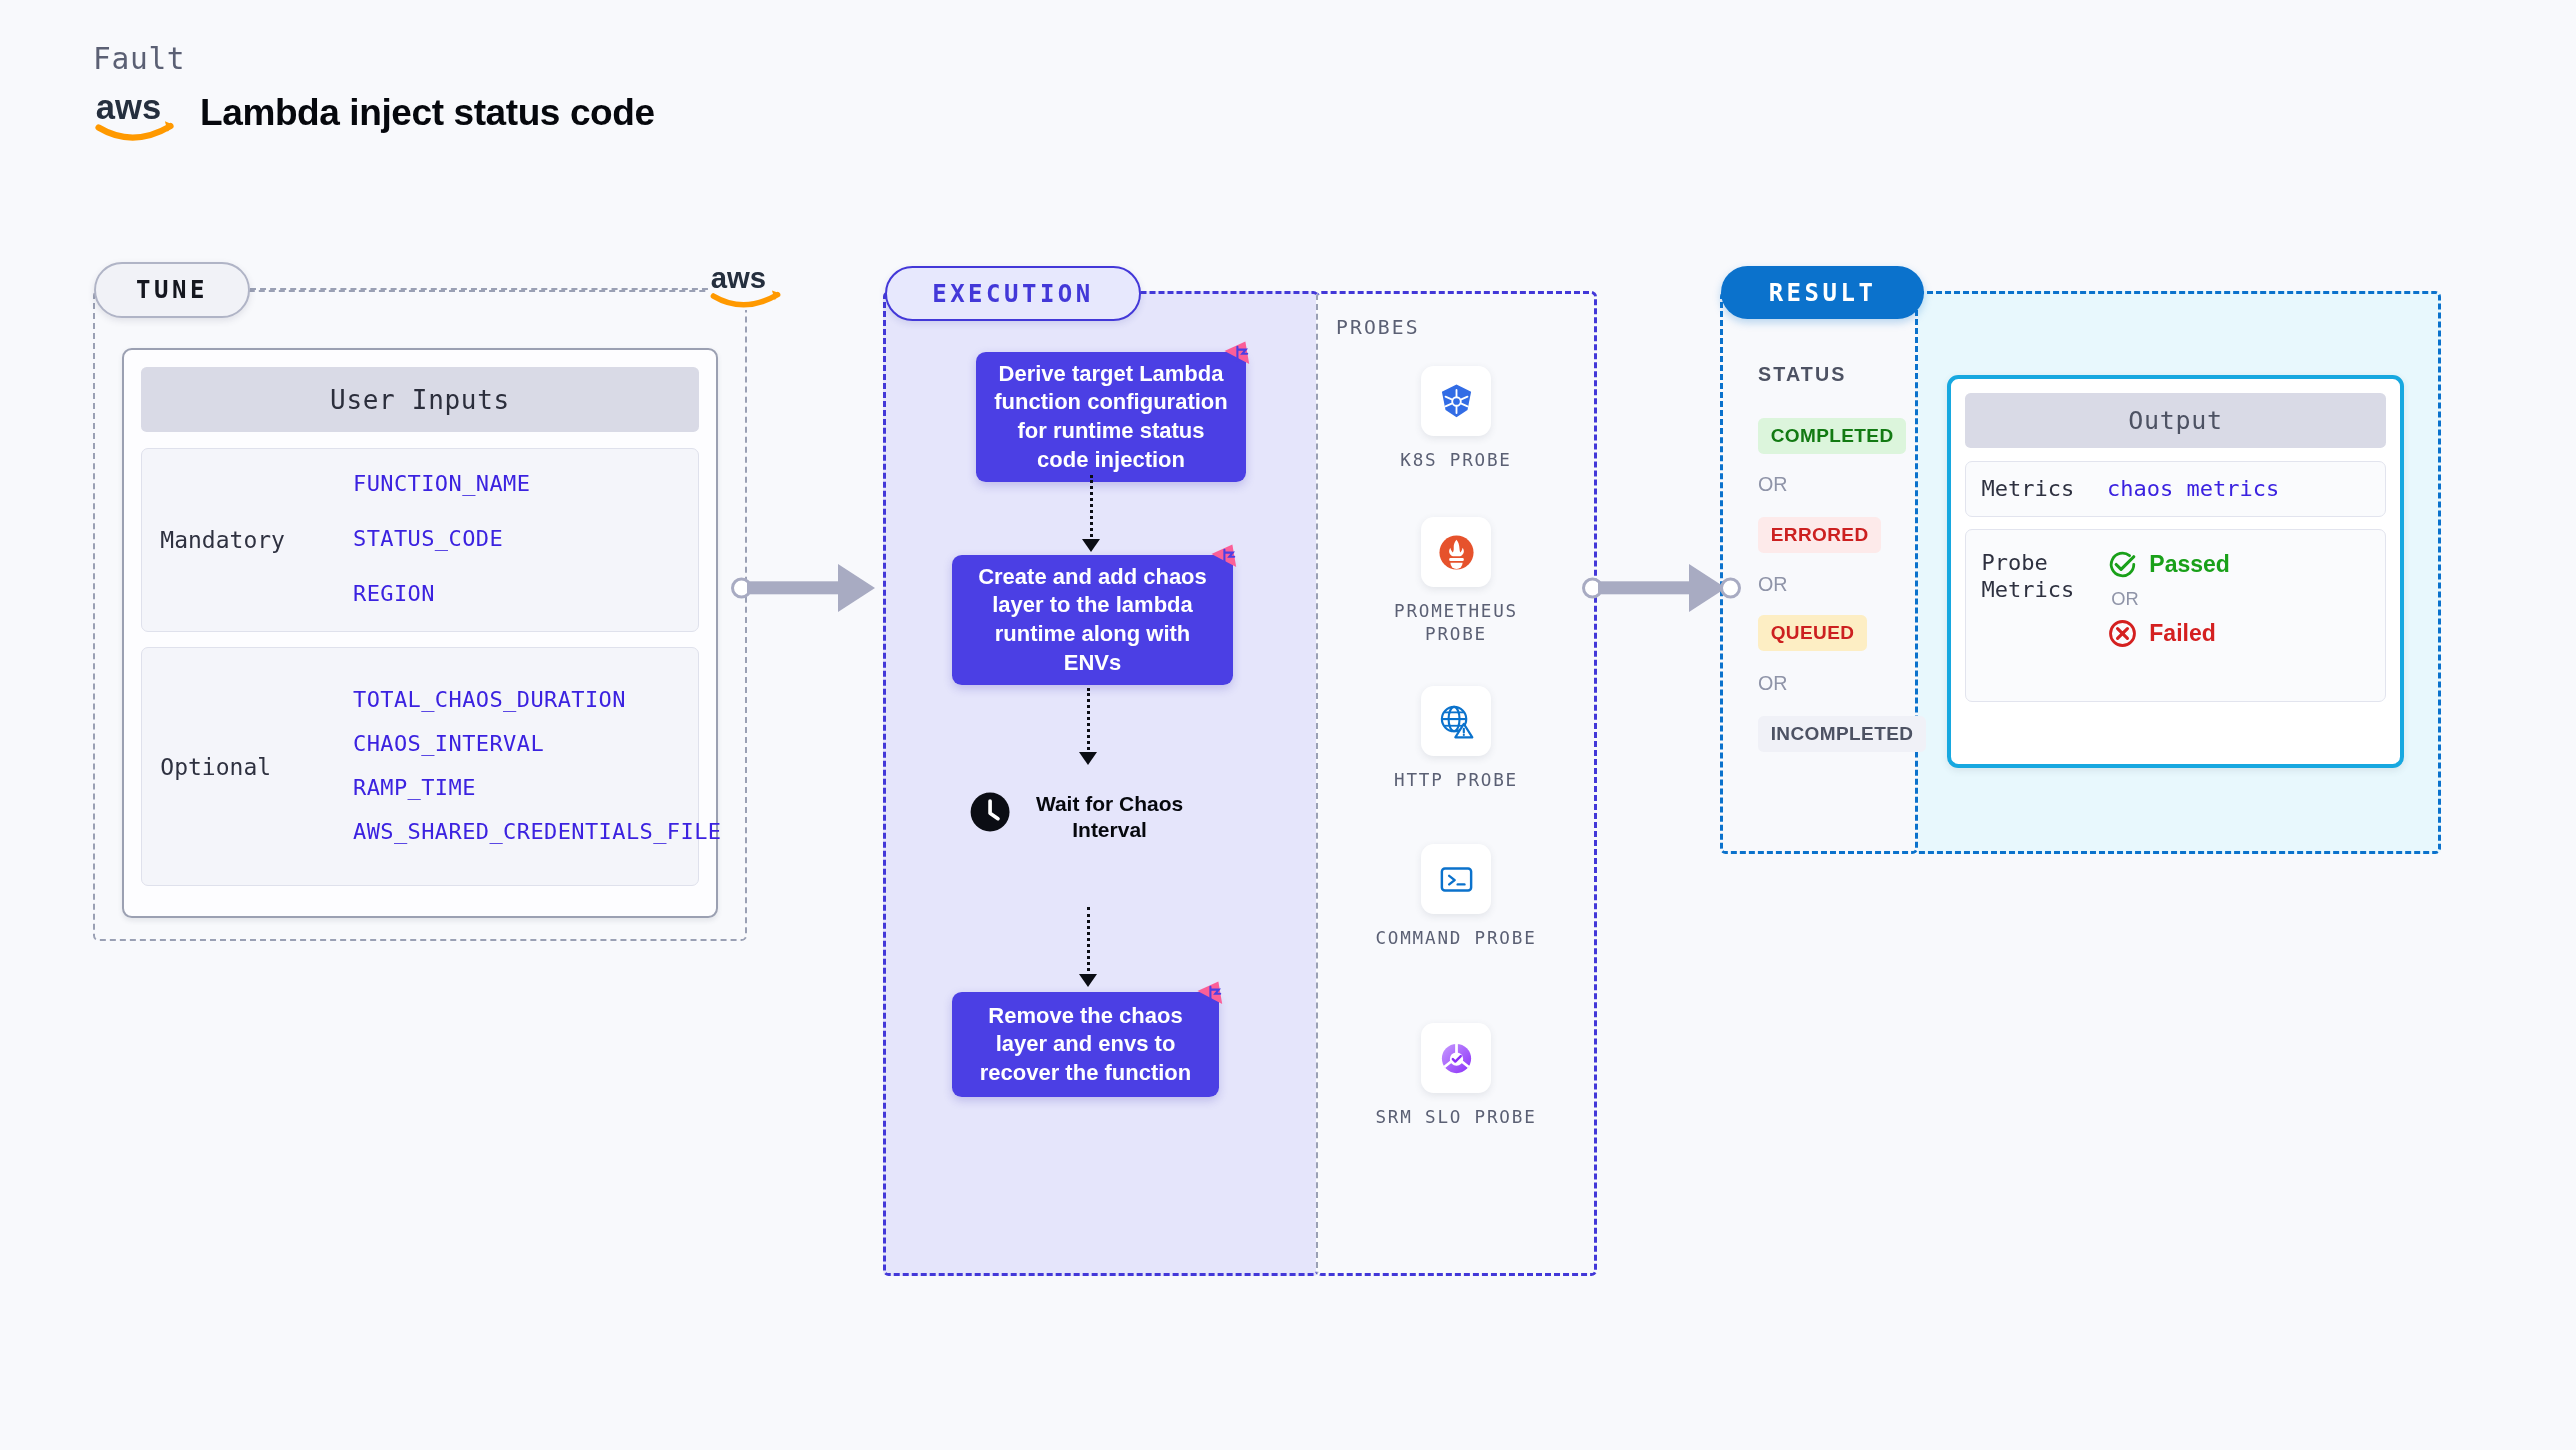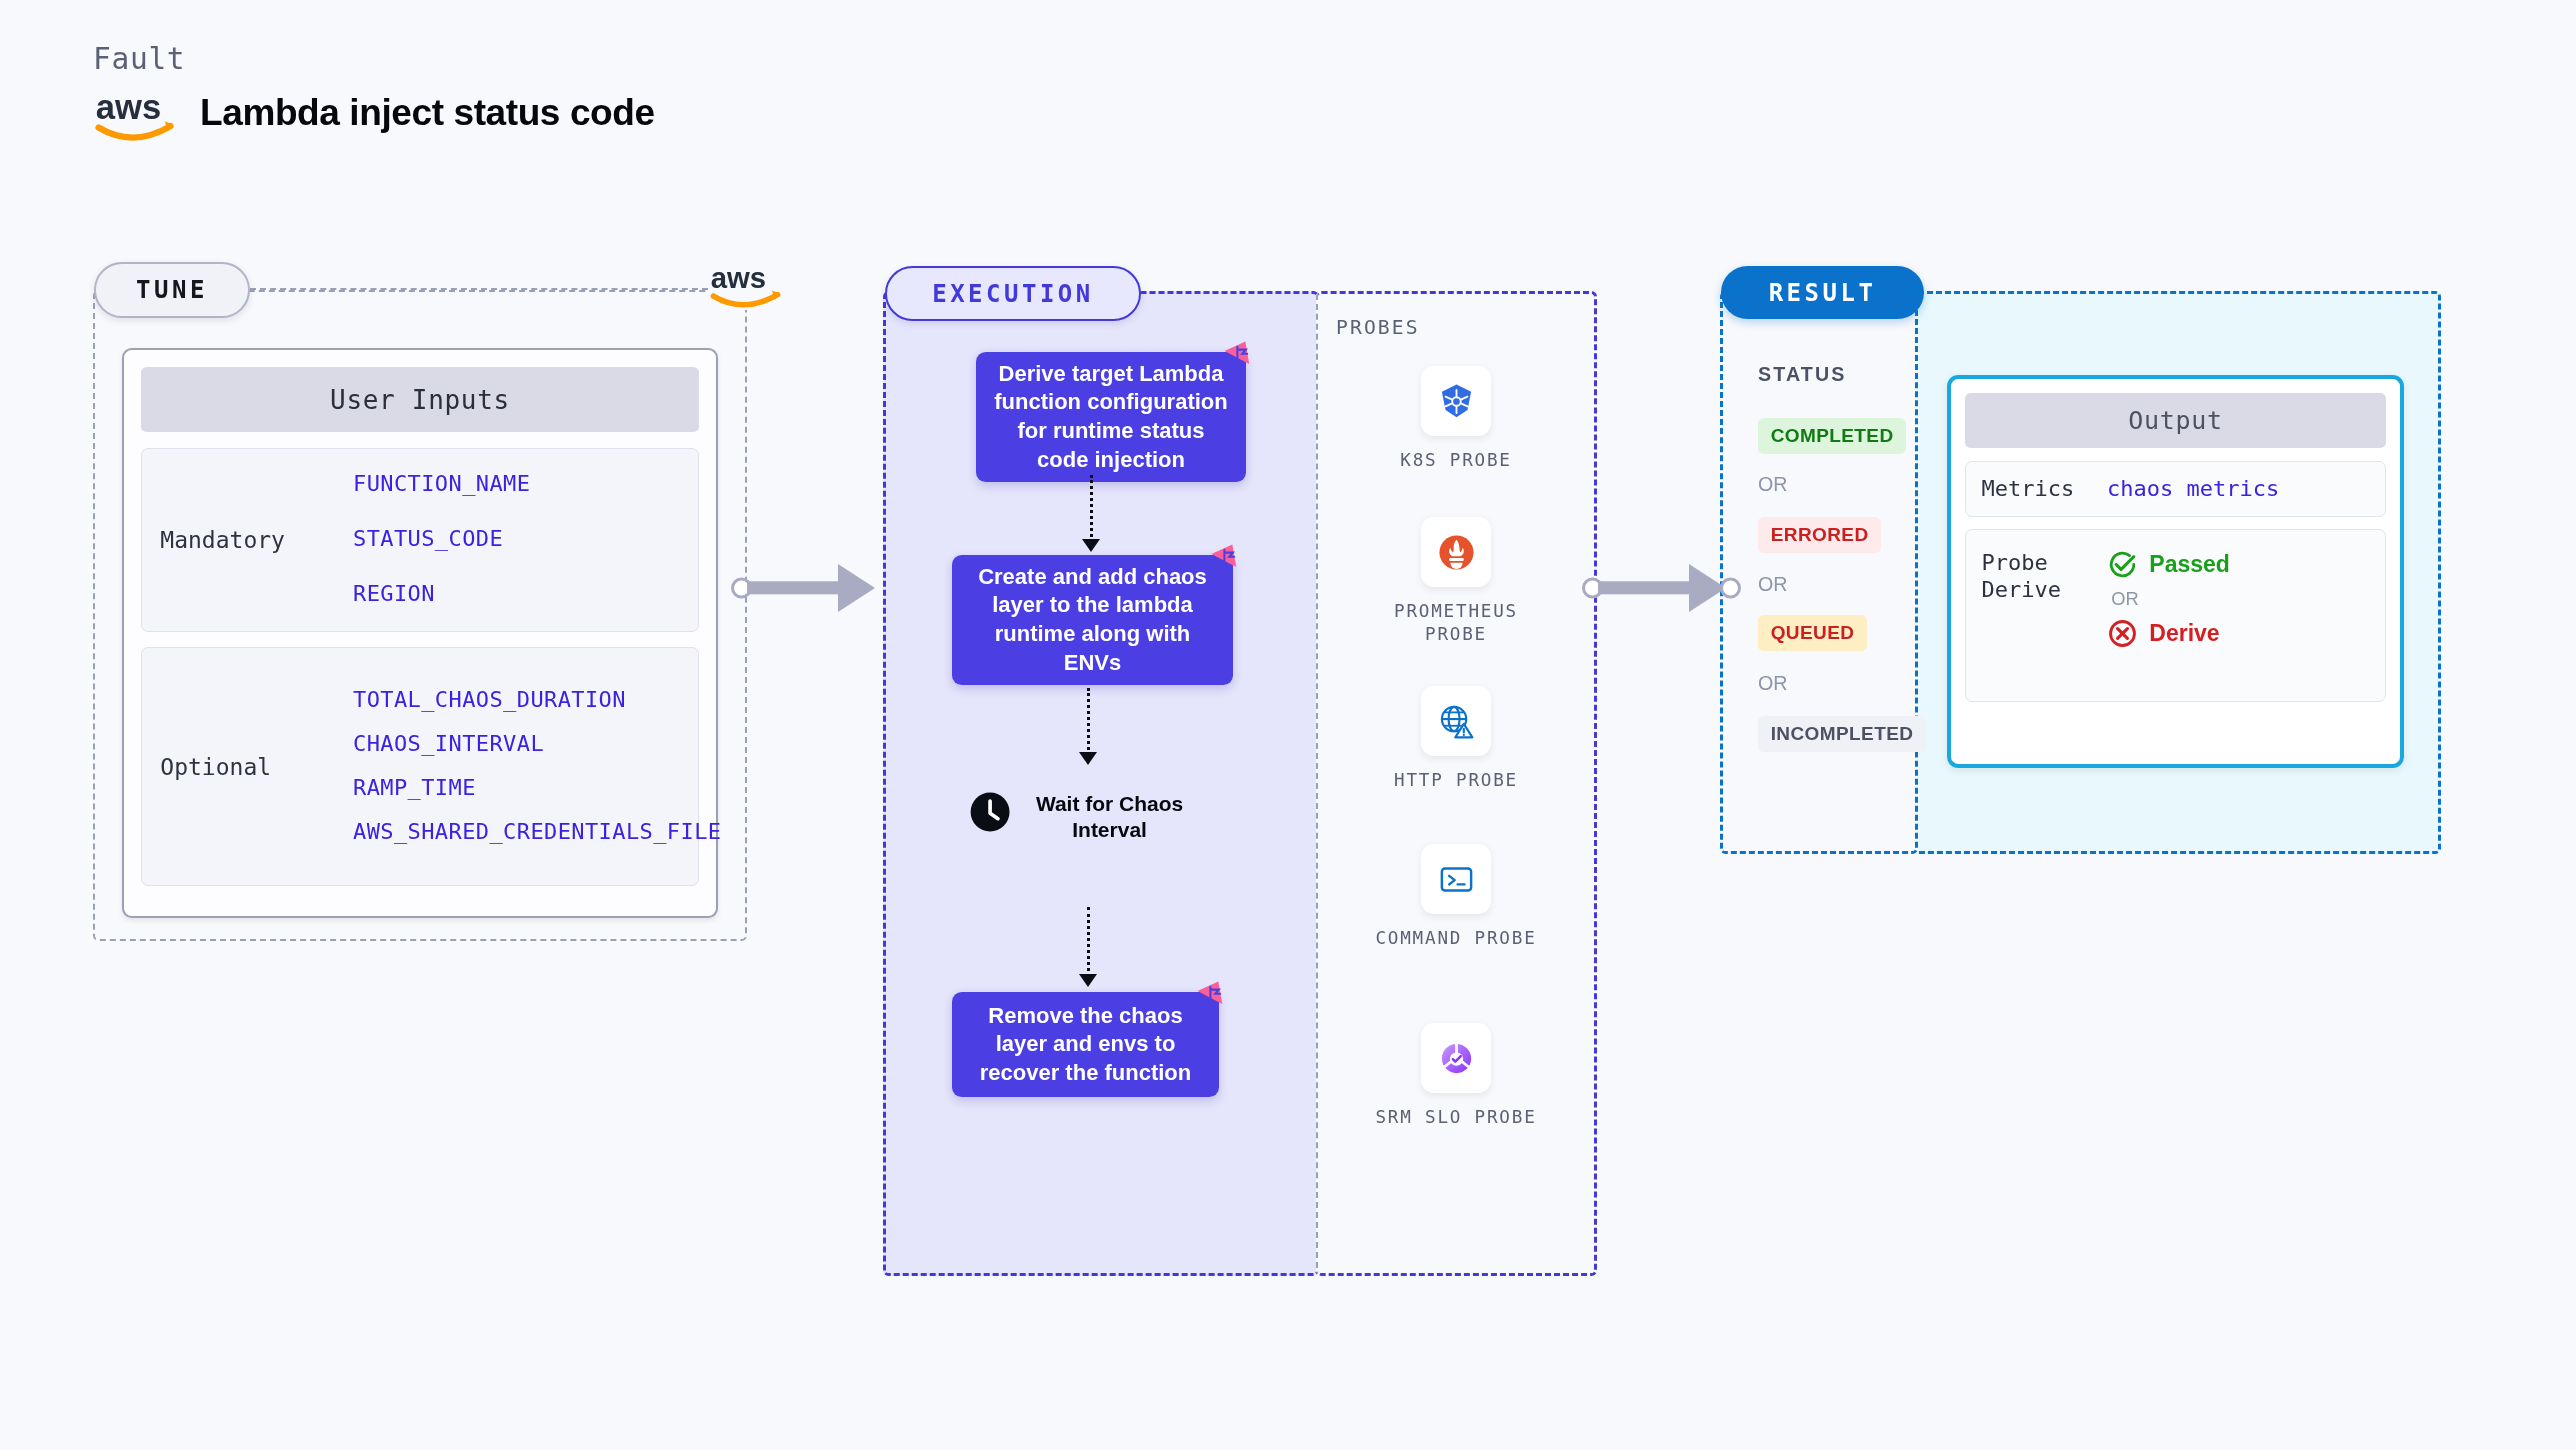--- a/index.html
+++ b/index.html
@@ -470,35 +470,35 @@
     <div id="output-header">Output</div>
 
     <div class="output-row" id="metrics-row">
       <div class="output-row-label">Metrics</div>
       <div class="output-row-value">
         <span id="metrics-value">chaos metrics</span>
       </div>
     </div>
 
     <div class="output-row" id="probe-results-row">
-      <div class="output-row-label">Probe Derive</div>
+      <div class="output-row-label">Probe Metrics</div>
       <div class="output-row-value">
         <div class="result-line">
           <svg class="result-icon" viewBox="0 0 44 44">
             <path d="M38 22 A16 16 0 1 1 32 9.5" fill="none" stroke="#19a019" stroke-width="4" stroke-linecap="round"></path>
             <path d="M13 22 L20 29 L38 11" fill="none" stroke="#19a019" stroke-width="4.5" stroke-linecap="round" stroke-linejoin="round"></path>
           </svg>
           <span class="result-text" id="passed-text">Passed</span>
         </div>
         <div id="probe-or">OR</div>
         <div class="result-line">
           <svg class="result-icon" viewBox="0 0 44 44">
             <circle cx="22" cy="22" r="17" fill="none" stroke="#d42020" stroke-width="4"></circle>
             <path d="M15 15 L29 29 M29 15 L15 29" stroke="#d42020" stroke-width="4.5" stroke-linecap="round"></path>
           </svg>
-          <span class="result-text" id="failed-text">Derive</span>
+          <span class="result-text" id="failed-text">Failed</span>
         </div>
       </div>
     </div>
   </div>
 
 </div>
 
 
 </body></html>

